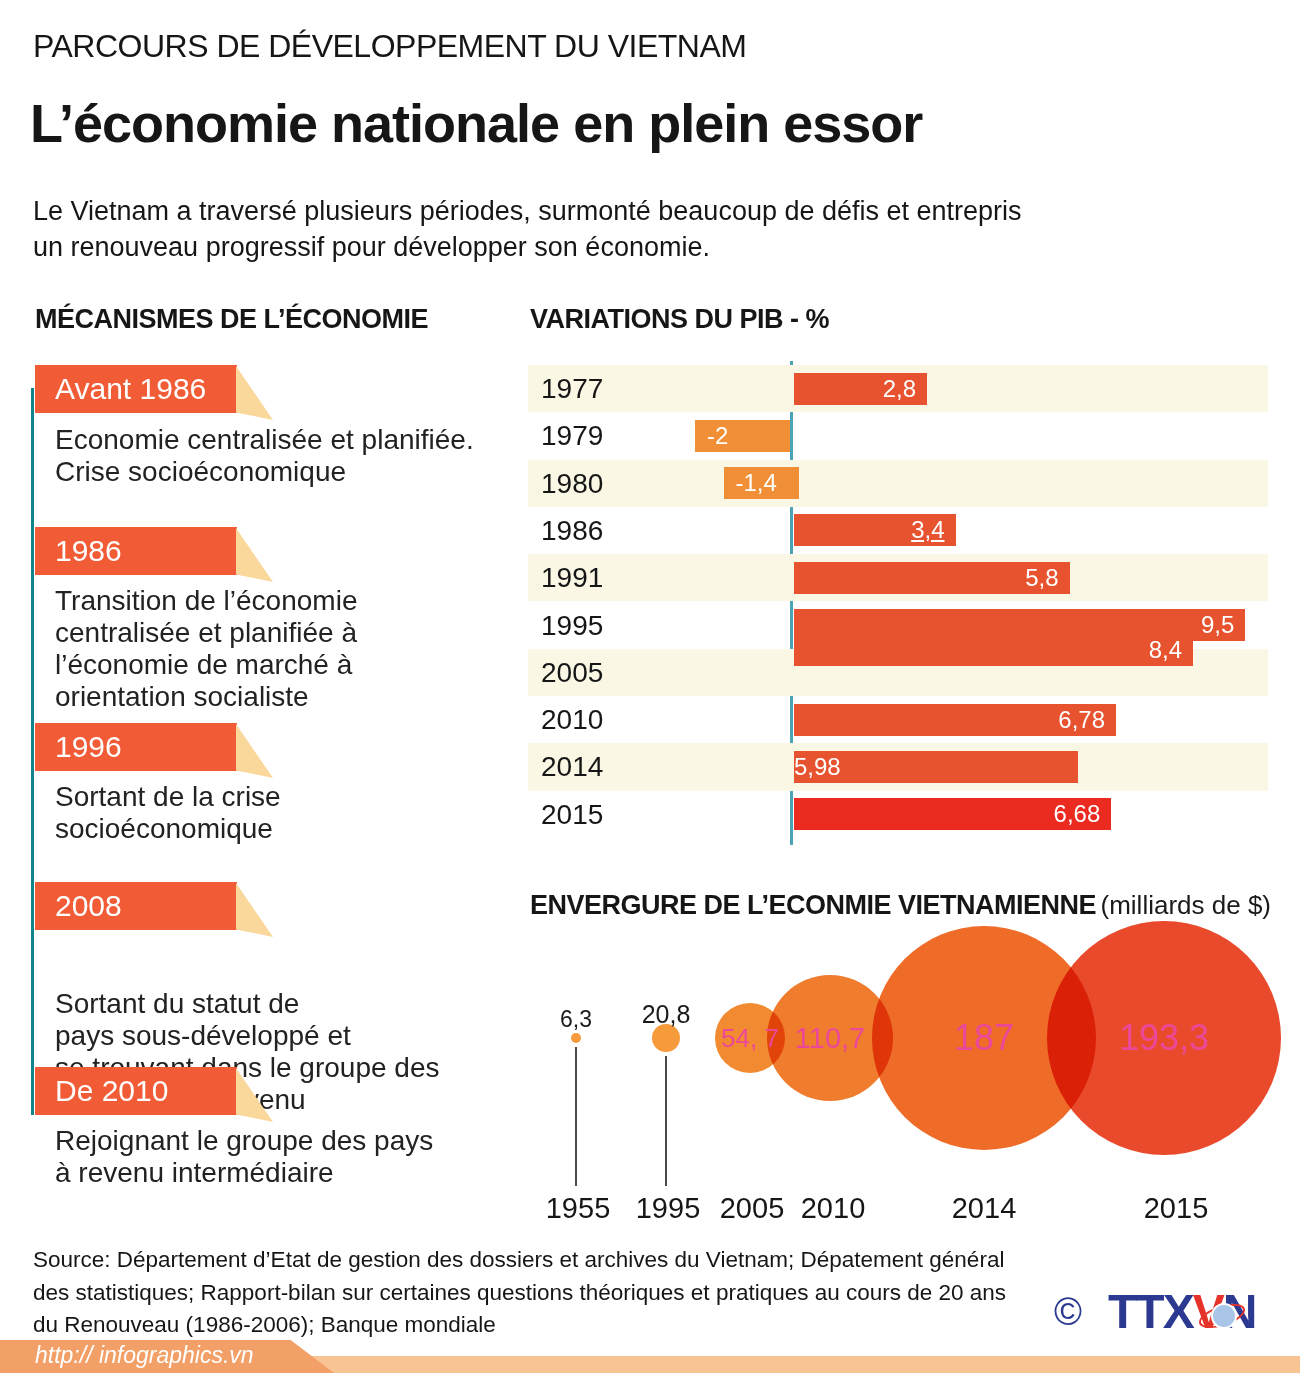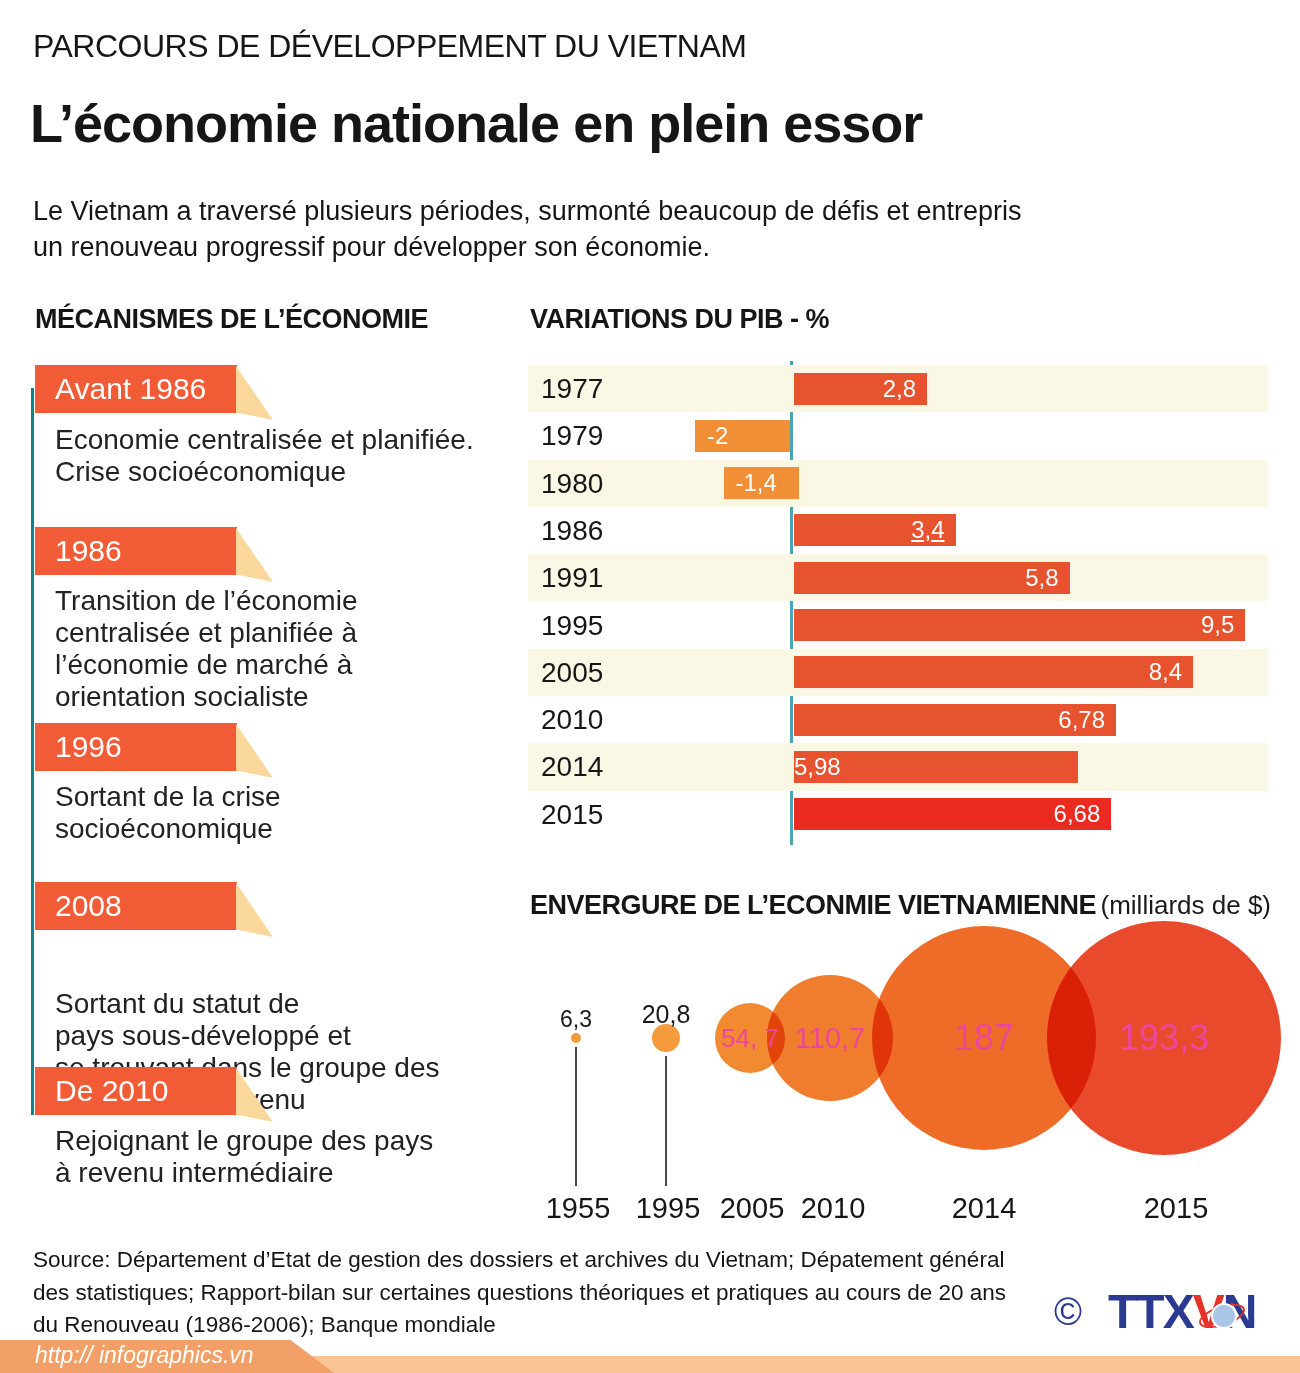--- a/index.html
+++ b/index.html
@@ -151,21 +151,21 @@
     </div>
     <div class="abs row" style="top: 601.5px; height: 47.3px; background: transparent;">
       <div class="row-year" style="line-height: 47.3px;">1995</div>
     </div>
     <div class="abs bar" style="top: 609px; left: 794px; width: 451.25px; background: rgb(231, 83, 47);">
       <div class="bar-label" style="text-align: right; padding: 0px 11px 0px 0px;">9,5</div>
     </div>
     <div class="abs row" style="top: 648.8px; height: 47.3px; background: rgb(250, 247, 228);">
       <div class="row-year" style="line-height: 47.3px;">2005</div>
     </div>
-    <div class="abs bar" style="top: 656px; left: 794px; width: 399px; background: rgb(231, 83, 47);">
+    <div class="abs bar" style="top: 634px; left: 794px; width: 399px; background: rgb(231, 83, 47);">
       <div class="bar-label" style="text-align: right; padding: 0px 11px 0px 0px;">8,4</div>
     </div>
     <div class="abs row" style="top: 696.1px; height: 47.3px; background: transparent;">
       <div class="row-year" style="line-height: 47.3px;">2010</div>
     </div>
     <div class="abs bar" style="top: 703.6px; left: 794px; width: 322.05px; background: rgb(231, 83, 47);">
       <div class="bar-label" style="text-align: right; padding: 0px 11px 0px 0px;">6,78</div>
     </div>
     <div class="abs row" style="top: 743.4px; height: 47.3px; background: rgb(250, 247, 228);">
       <div class="row-year" style="line-height: 47.3px;">2014</div>

